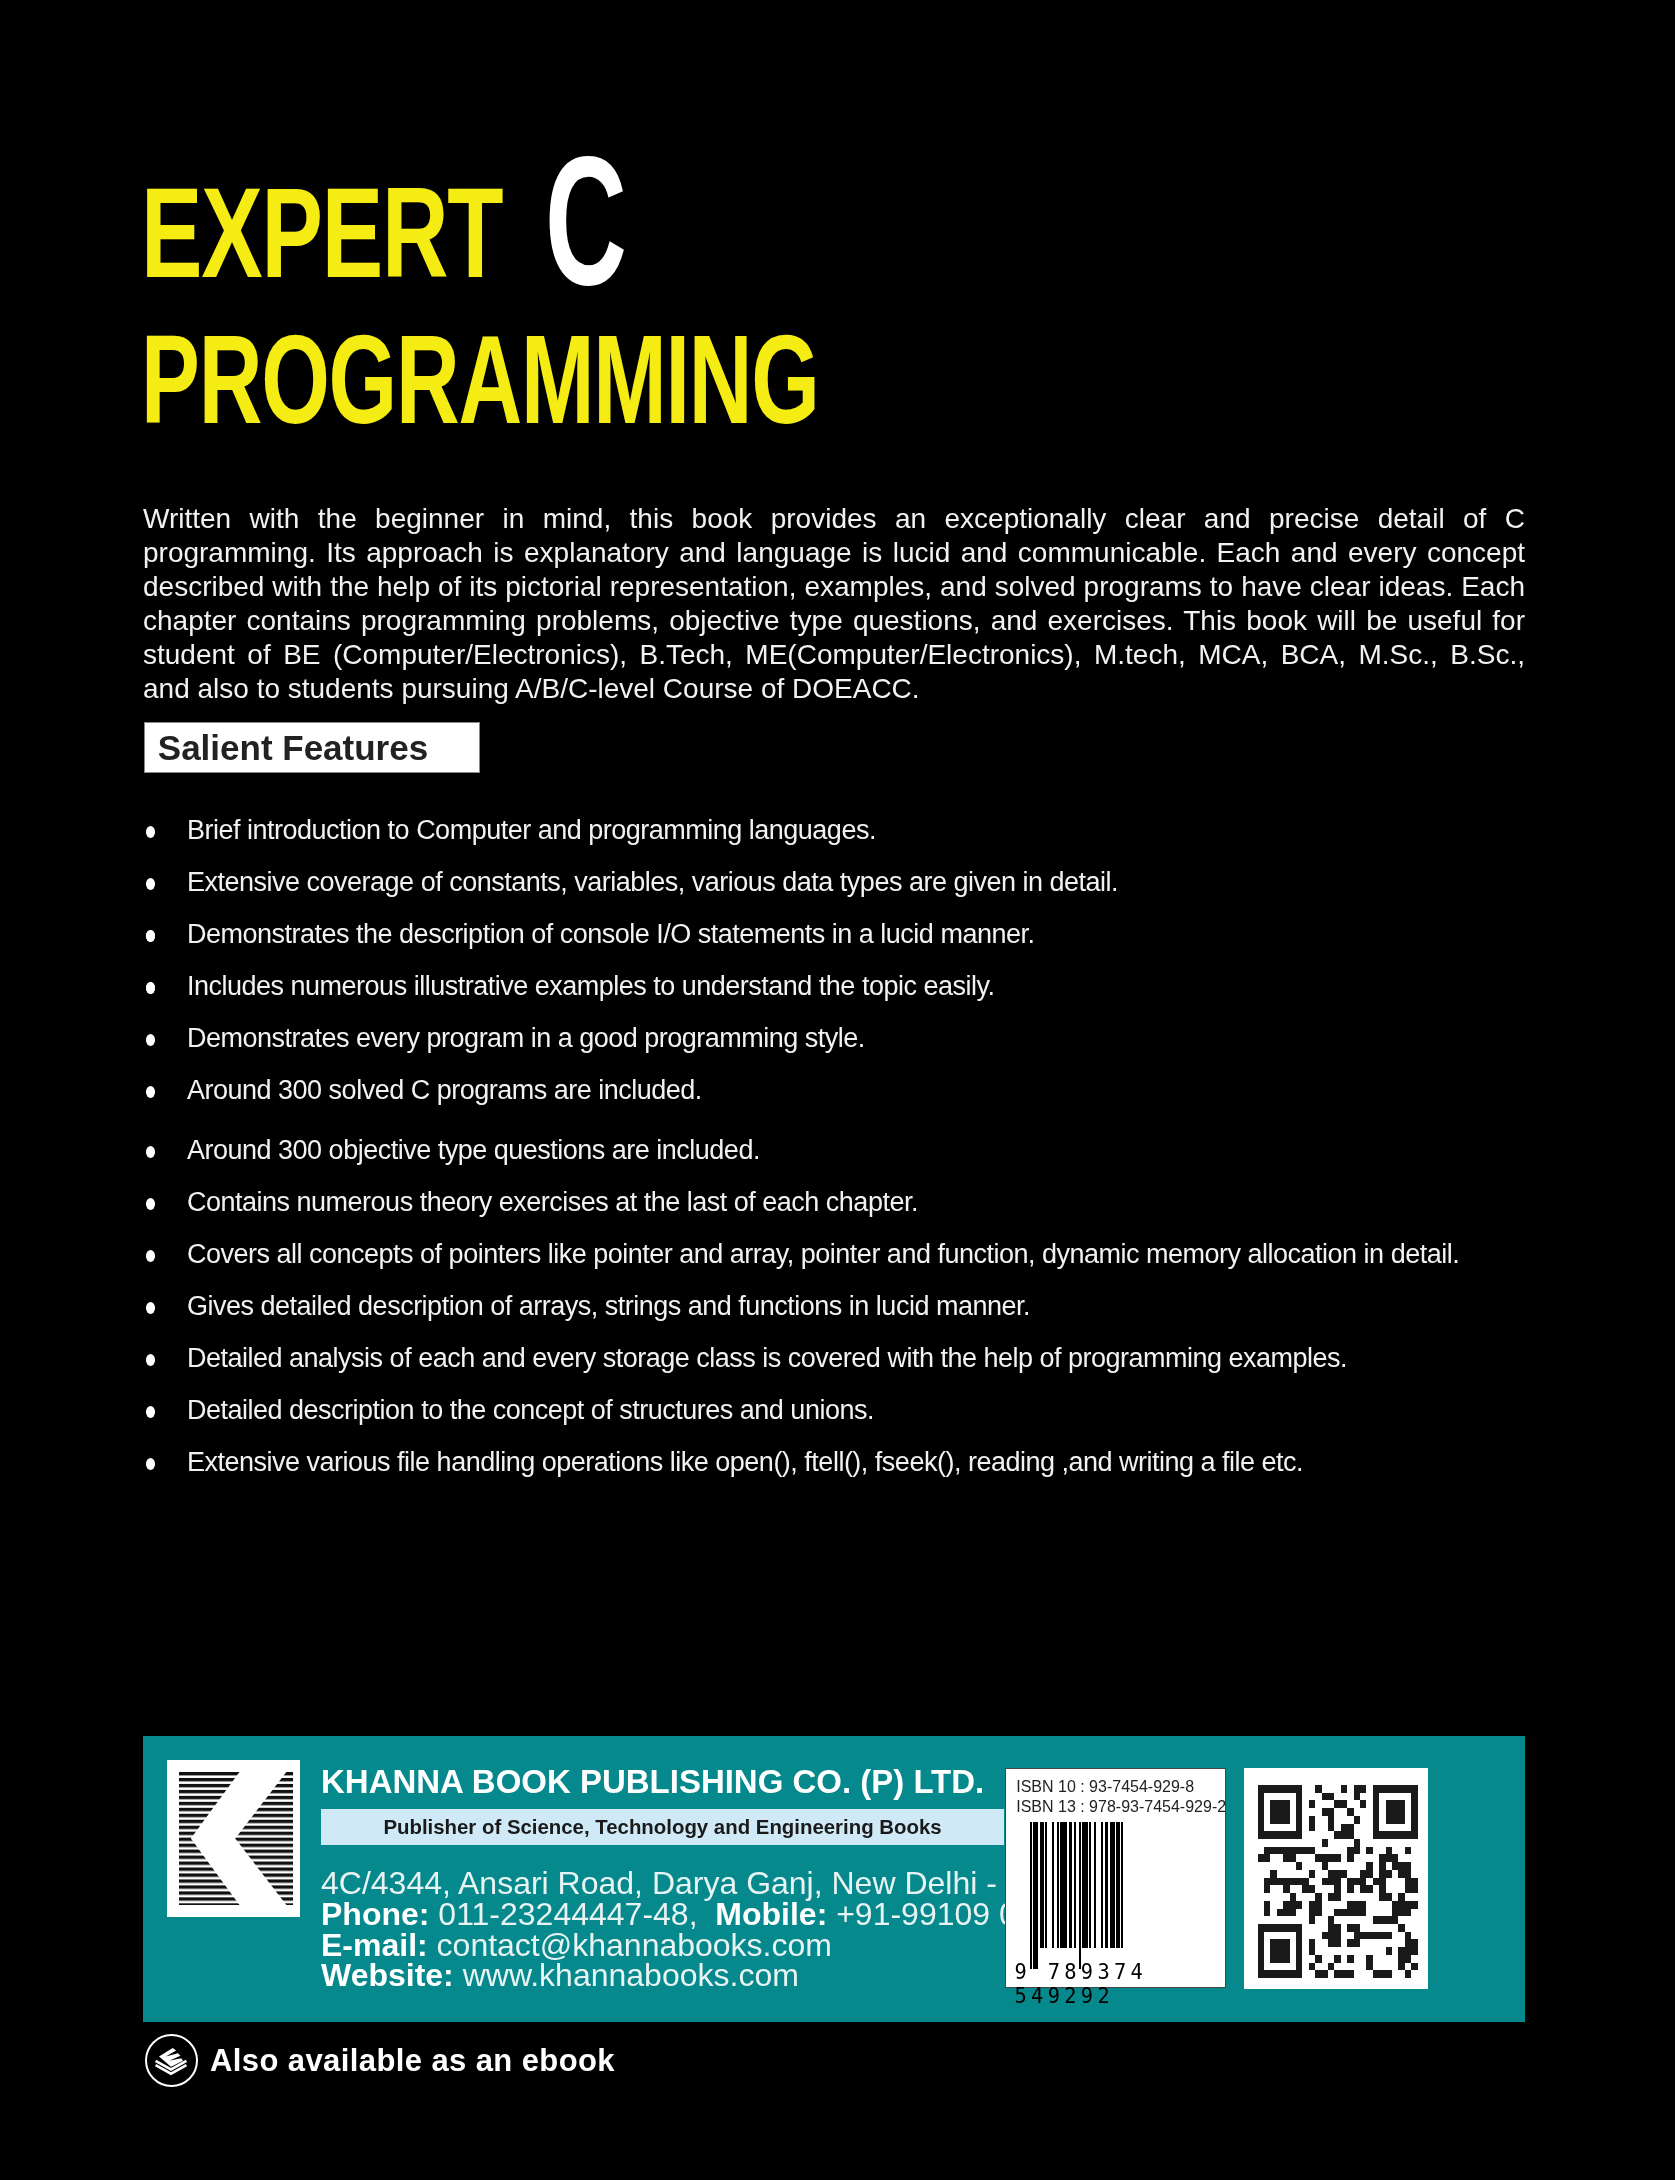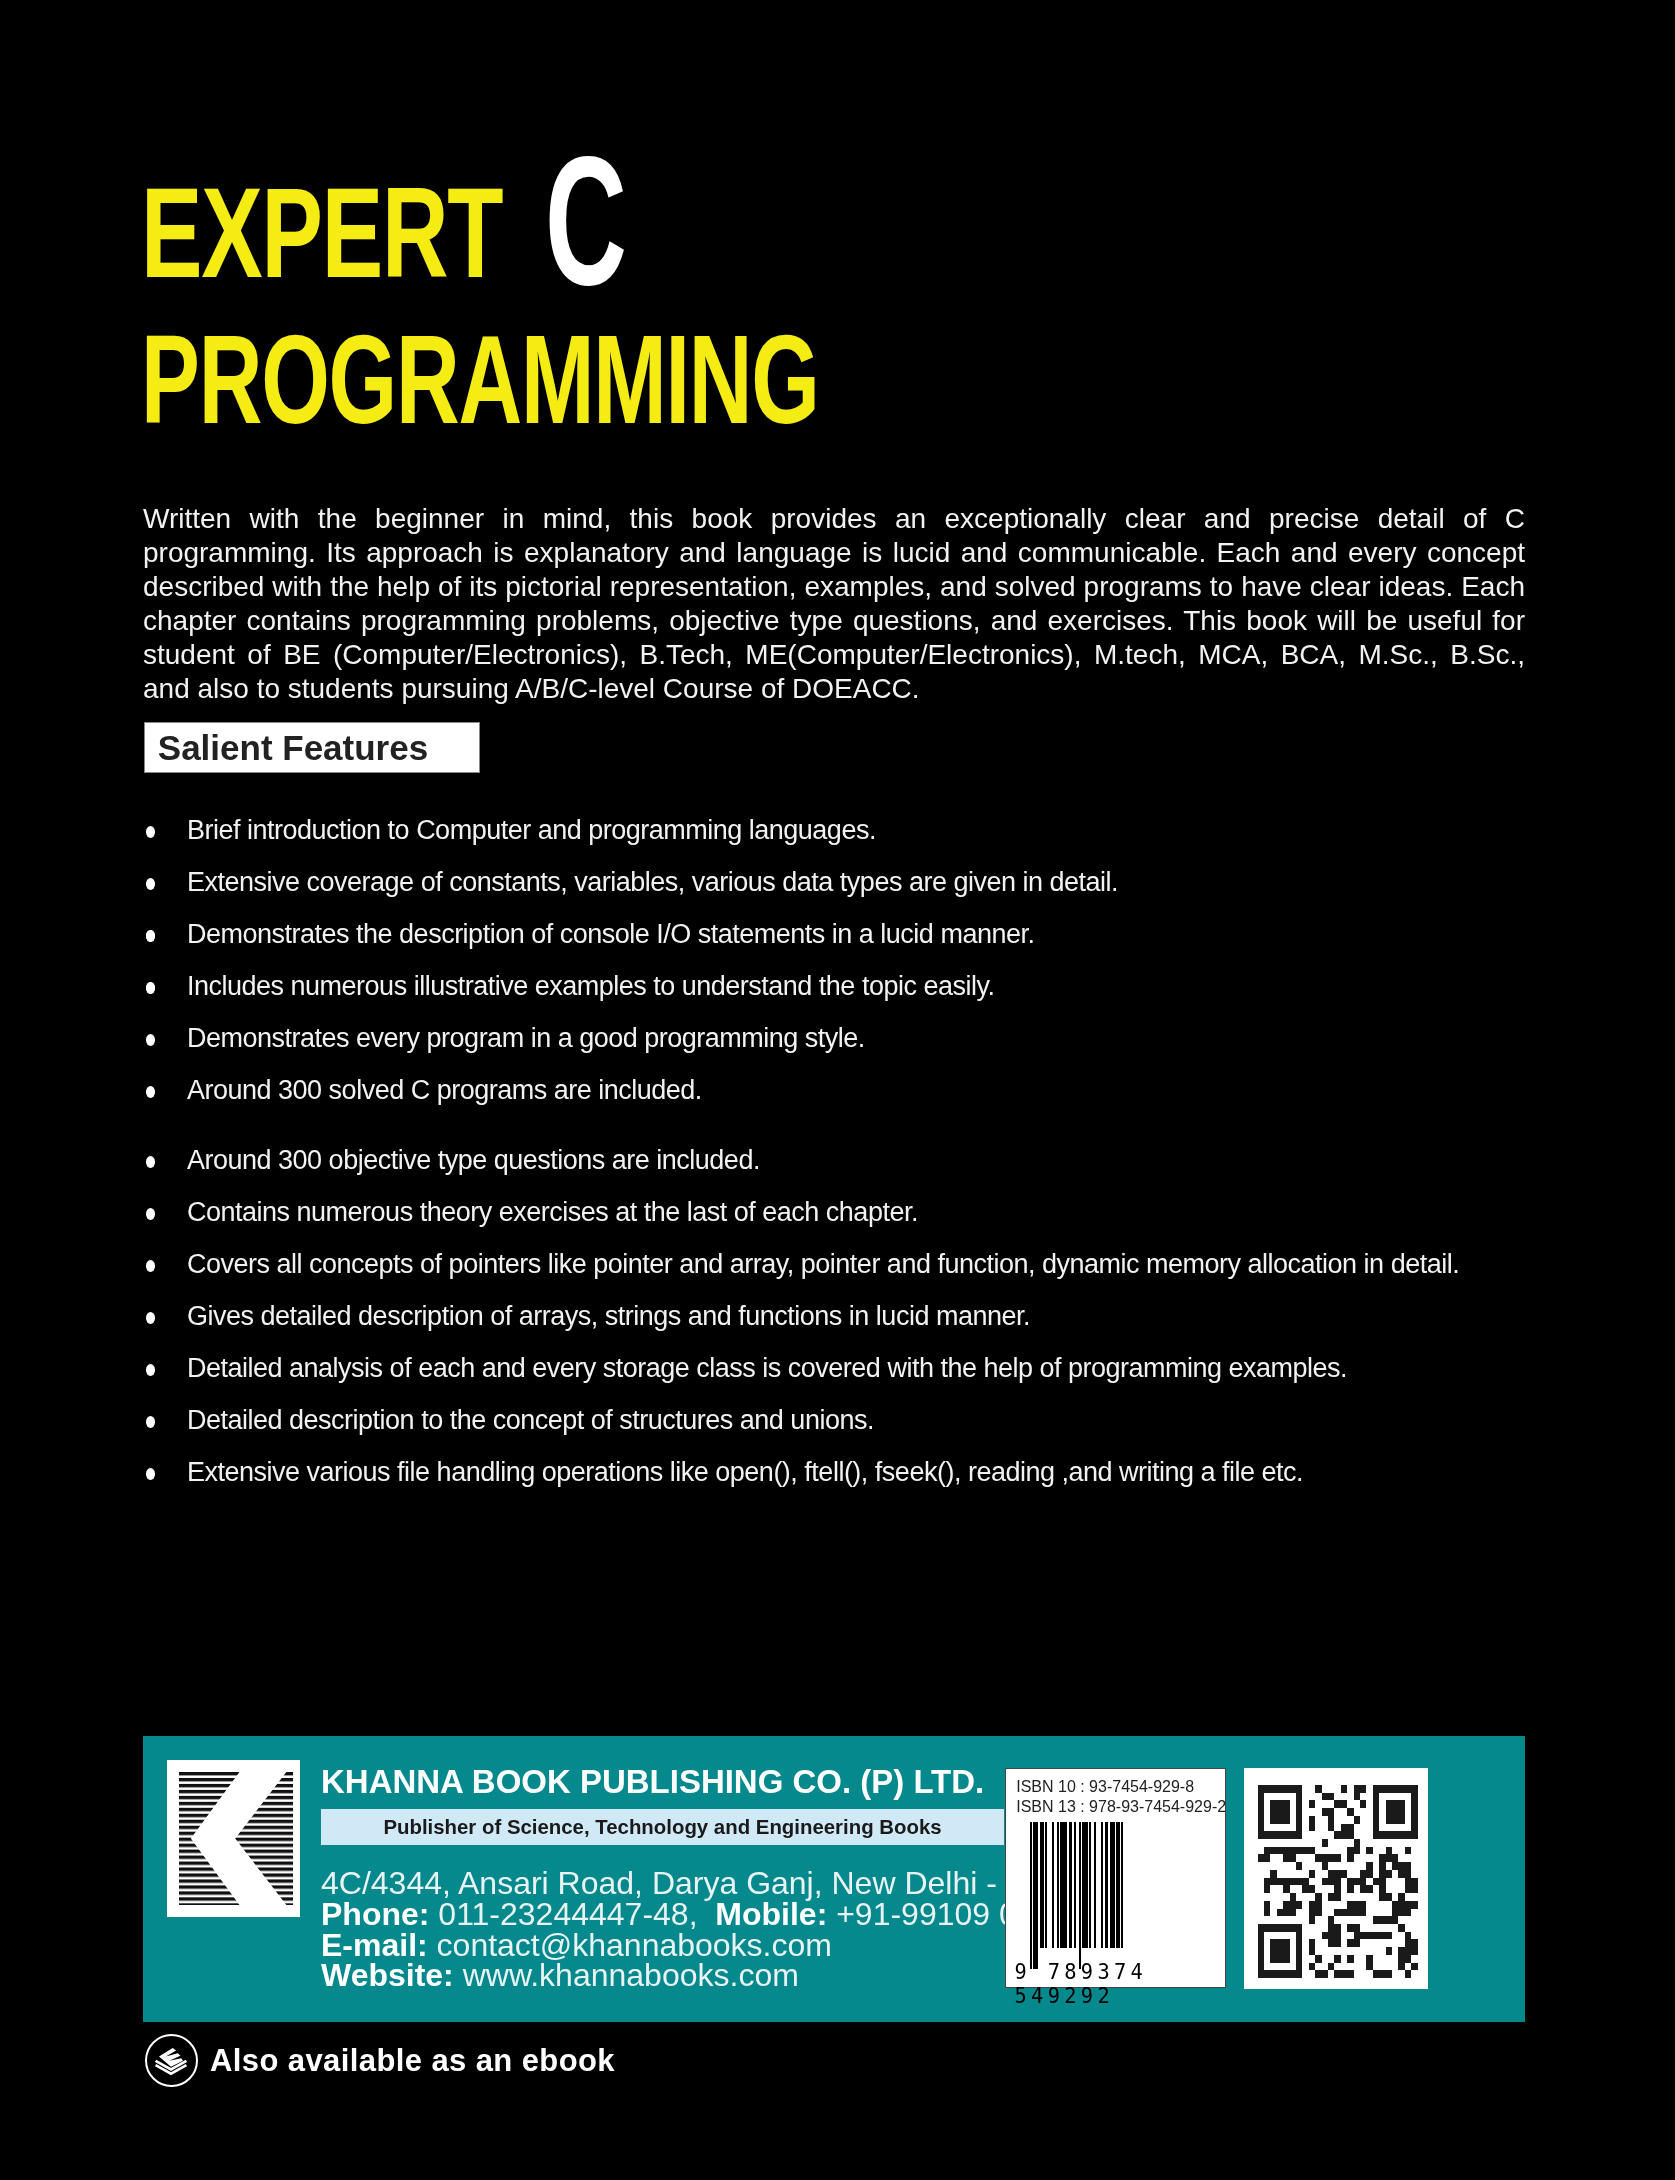--- a/index.html
+++ b/index.html
@@ -43,21 +43,21 @@
 
 <ul class="features" id="features">
     <li style="margin-top: 0px;"><span class="dot"></span><span>Brief introduction to Computer and programming languages.</span></li>
     <li style="margin-top: 18px;"><span class="dot"></span><span>Extensive coverage of constants, variables, various data types are given in detail.</span></li>
     <li style="margin-top: 18px;"><span class="dot"></span></li>
     <li style="margin-top: 18px;"><span class="dot"></span><span>Demonstrates the description of console I/O statements in a lucid manner.</span></li>
     <li style="margin-top: 18px;"><span class="dot"></span></li>
     <li style="margin-top: 18px;"><span class="dot"></span><span>Includes numerous illustrative examples to understand the topic easily.</span></li>
     <li style="margin-top: 18px;"><span class="dot"></span><span>Demonstrates every program in a good programming style.</span></li>
     <li style="margin-top: 18px;"><span class="dot"></span><span>Around 300 solved C programs are included.</span></li>
-    <li style="margin-top: 36px;"><span class="dot"></span><span>Around 300 objective type questions are included.</span></li>
+    <li style="margin-top: 26px;"><span class="dot"></span><span>Around 300 objective type questions are included.</span></li>
     <li style="margin-top: 18px;"><span class="dot"></span><span>Contains numerous theory exercises at the last of each chapter.</span></li>
     <li style="margin-top: 18px;"><span class="dot"></span><span>Covers all concepts of pointers like pointer and array, pointer and function, dynamic memory allocation in detail.</span></li>
     <li style="margin-top: 18px;"><span class="dot"></span><span>Gives detailed description of arrays, strings and functions in lucid manner.</span></li>
     <li style="margin-top: 18px;"><span class="dot"></span><span>Detailed analysis of each and every storage class is covered with the help of programming examples.</span></li>
     <li style="margin-top: 18px;"><span class="dot"></span><span>Detailed description to the concept of structures and unions.</span></li>
     <li style="margin-top: 18px;"><span class="dot"></span><span>Extensive various file handling operations like open(), ftell(), fseek(), reading ,and writing a file etc.</span></li>
   </ul>
 
 <div class="pub">
   <div class="logo">

